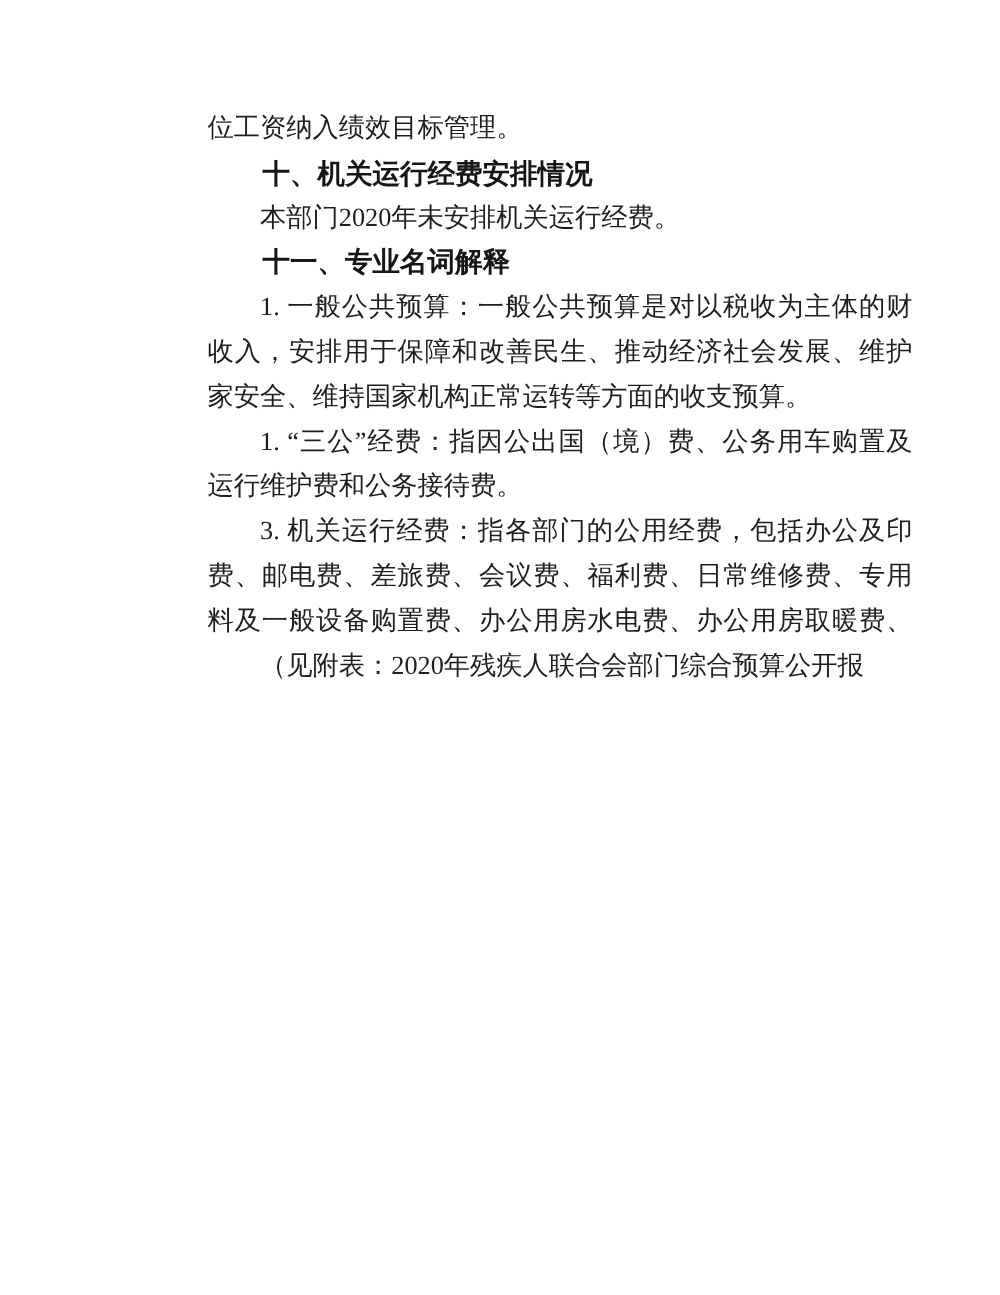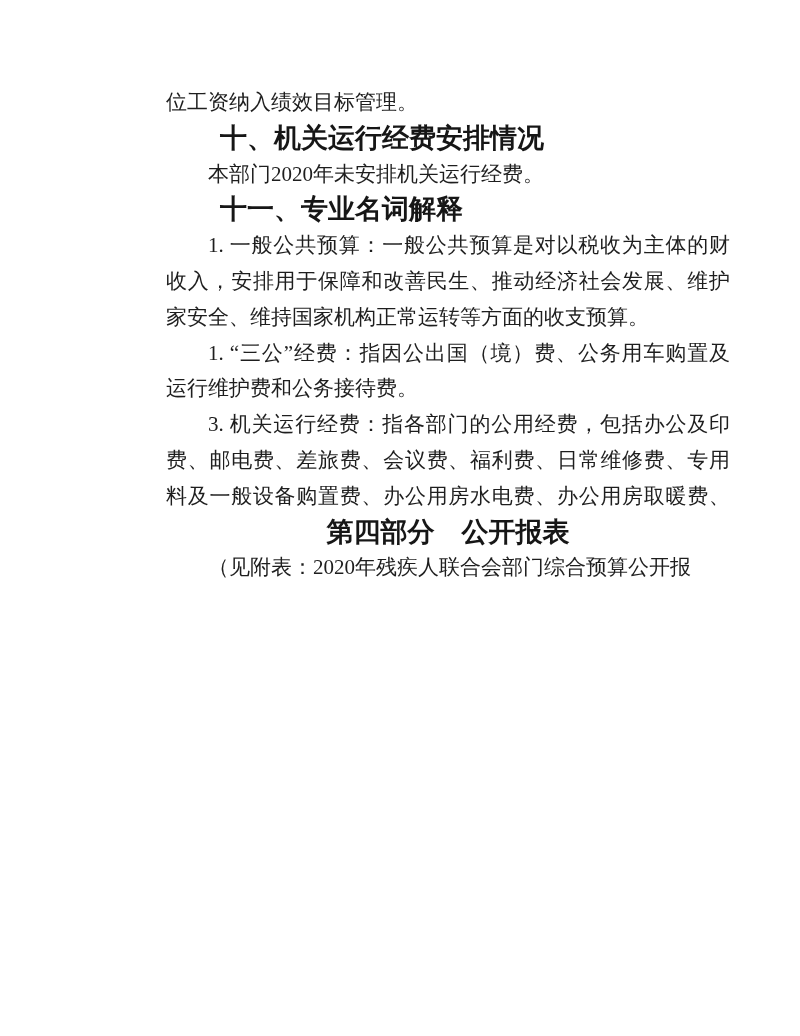--- a/index.html
+++ b/index.html
@@ -41,21 +41,21 @@
   .indent {
     text-indent: 2em;
   }
   .full {
     text-align: justify;
     text-align-last: justify;
   }
   .heading {
     font-family: Liberation Serif, serif;
     font-weight: 700;
-    font-size: 27px;
+    font-size: 22px;
     color: #161616;
   }
   .center {
     text-align: center;
     text-indent: 0;
   }
 </style>
 </head>
 <body>
 
@@ -66,16 +66,15 @@
     <div class="line indent">本部门2020年未安排机关运行经费。</div>
     <div class="line indent heading">十一、专业名词解释</div>
     <div class="line indent full">1. 一般公共预算：一般公共预算是对以税收为主体的财政</div>
     <div class="line full">收入，安排用于保障和改善民生、推动经济社会发展、维护国</div>
     <div class="line">家安全、维持国家机构正常运转等方面的收支预算。</div>
     <div class="line indent full">1. “三公”经费：指因公出国（境）费、公务用车购置及</div>
     <div class="line">运行维护费和公务接待费。</div>
     <div class="line indent full">3. 机关运行经费：指各部门的公用经费，包括办公及印刷</div>
     <div class="line full">费、邮电费、差旅费、会议费、福利费、日常维修费、专用材</div>
     <div class="line full">料及一般设备购置费、办公用房水电费、办公用房取暖费、办</div>
-    <div class="line heading center">第四部分　公开报表</div>
     <div class="line indent">（见附表：2020年残疾人联合会部门综合预算公开报表）</div>
   </div>
 </div>
 
 </body></html>

